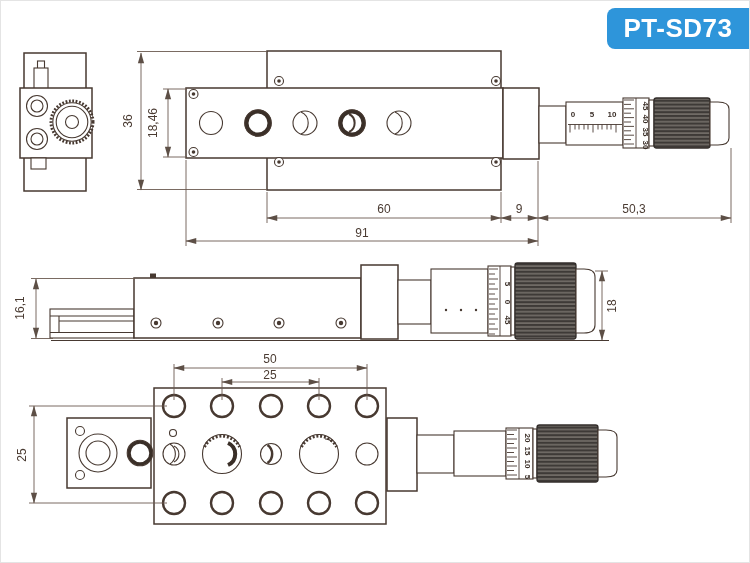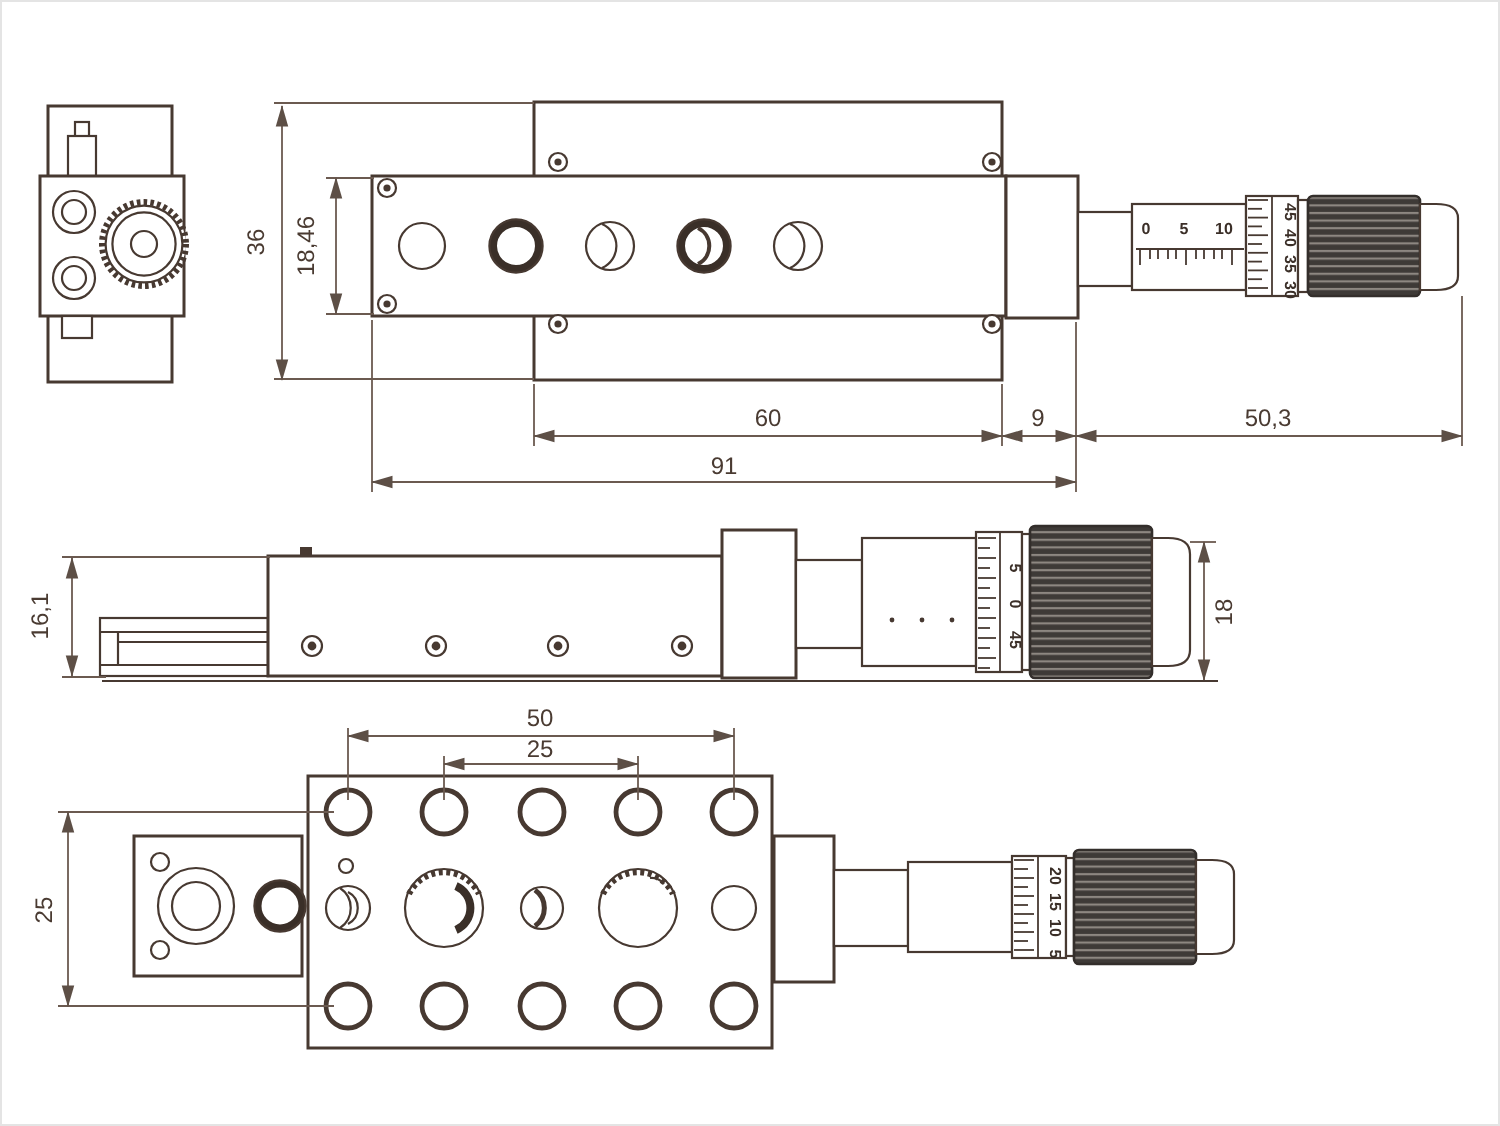--- a/index.html
+++ b/index.html
@@ -301,13 +301,14 @@
       <line class="dim" x1="221" y1="381" x2="318" y2="381" marker-start="url(#ar)" marker-end="url(#ar)"></line>
       <text class="dtx" x="269" y="377.5" text-anchor="middle">25</text>
       <line class="dim" x1="28" y1="405" x2="166" y2="405"></line>
       <line class="dim" x1="28" y1="502" x2="166" y2="502"></line>
       <line class="dim" x1="33" y1="405" x2="33" y2="502" marker-start="url(#ar)" marker-end="url(#ar)"></line>
       <text class="dtx" x="25" y="454" text-anchor="middle" transform="rotate(-90 25 454)">25</text>
     </g>
   </g>
 </svg>
 
+<div class="badge">PT-SD73</div>
 </div>
 
 </body></html>

